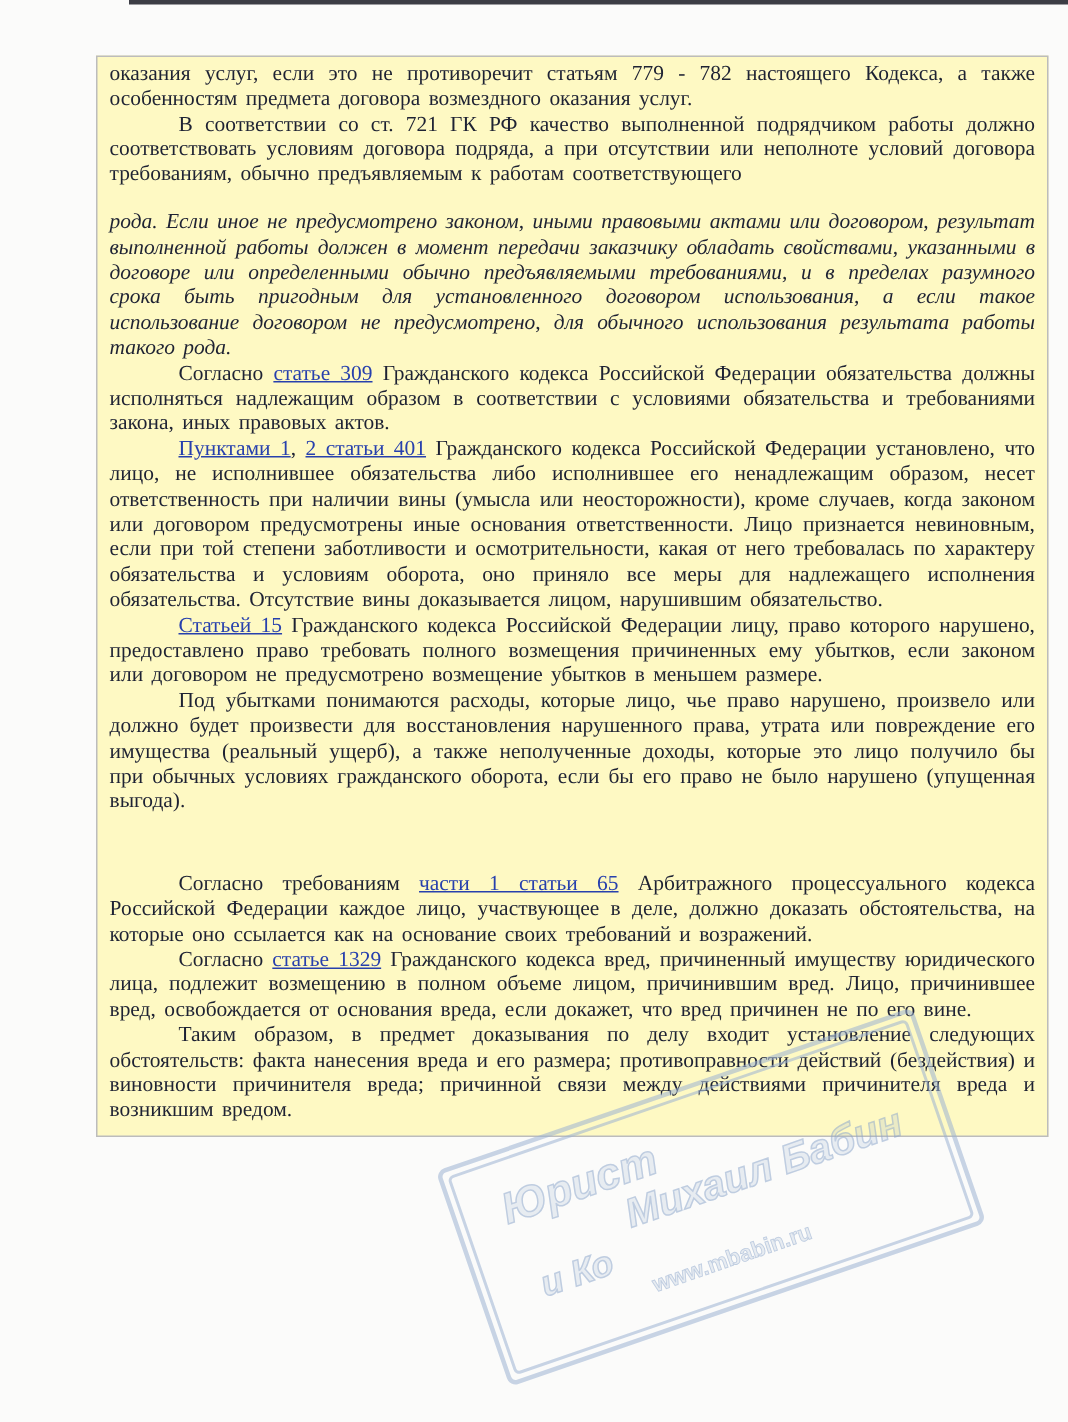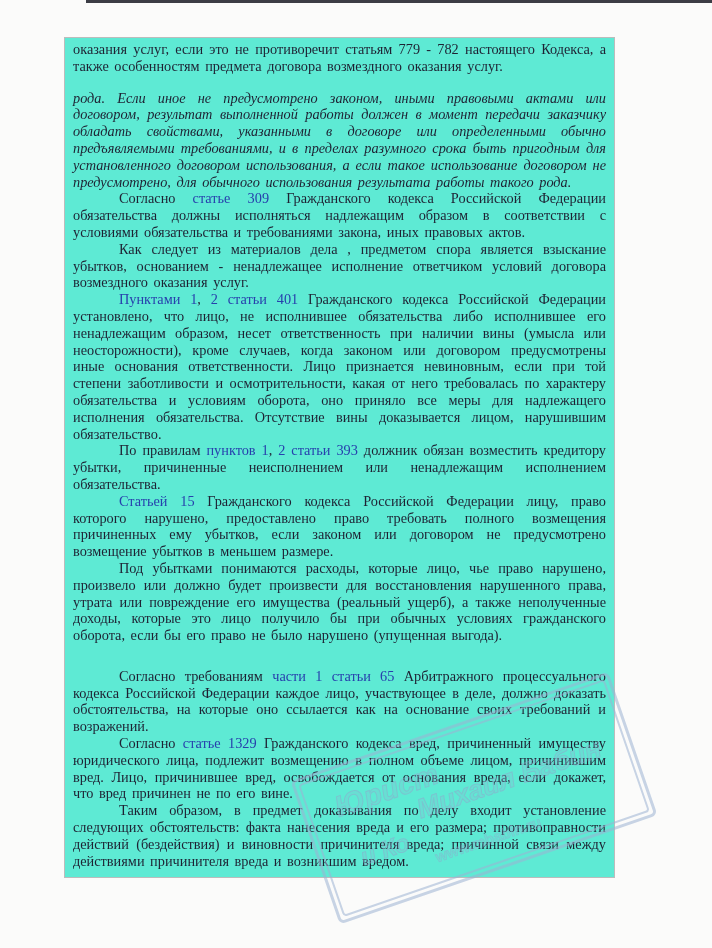--- a/index.html
+++ b/index.html
@@ -15,39 +15,40 @@
     background: #fbfbfa;
   }
   .scan-edge {
     position: absolute;
     top: 0; left: 86px; right: 0; height: 3px;
     background: #3c3d45;
   }
   .frame {
     position: absolute;
     left: 64px; top: 37px;
-    width: 551px;
+    width: 635px;
     box-sizing: border-box;
     border: 1px solid #bcbcbc;
-    background: #5eead4;
+    background: #fef9c3;
     padding: 3px 8px 8px 8px;
   }
   .doc p {
     margin: 0;
     font-size: 14.3px;
     line-height: 16.8px;
     color: #1e2233;
     text-align: justify;
     word-spacing: 2px;
   }
   .doc p.indent { text-indent: 46px; }
   .doc p.gap-sm { margin-top: 15px; font-style: italic; }
-  .doc p.gap-lg { margin-top: 24px; }
+  .doc p.gap-lg { margin-top: 38px; }
   .link {
     color: #2740ad;
+    text-decoration: underline;
     cursor: pointer;
   }
   
   .watermark {
     position: absolute;
     left: 306px; top: 722px;
     width: 336px; height: 152px;
     transform: rotate(-19deg);
     opacity: 0.55;
     pointer-events: none;
@@ -83,25 +84,24 @@
 </head>
 <body>
 
 <div class="page">
 
   <div class="scan-edge"></div>
 
   <div class="frame">
     <div class="doc">
         <p><span>оказания услуг, если это не противоречит статьям 779 - 782 настоящего Кодекса, а также особенностям предмета договора возмездного оказания услуг.</span></p>
+        <p class="indent"><span>В соответствии со ст. 721 ГК РФ качество выполненной подрядчиком работы должно соответствовать условиям договора подряда, а при отсутствии или неполноте условий договора требованиям, обычно предъявляемым к работам соответствующего</span></p>
         <p class="gap-sm"><span>рода. Если иное не предусмотрено законом, иными правовыми актами или договором, результат выполненной работы должен в момент передачи заказчику обладать свойствами, указанными в договоре или определенными обычно предъявляемыми требованиями, и в пределах разумного срока быть пригодным для установленного договором использования, а если такое использование договором не предусмотрено, для обычного использования результата работы такого рода.</span></p>
         <p class="indent"><span>Согласно </span><span class="link">статье 309</span><span> Гражданского кодекса Российской Федерации обязательства должны исполняться надлежащим образом в соответствии с условиями обязательства и требованиями закона, иных правовых актов.</span></p>
-        <p class="indent"><span>Как следует из материалов дела , предметом спора является взыскание убытков, основанием - ненадлежащее исполнение ответчиком условий договора возмездного оказания услуг.</span></p>
         <p class="indent"><span class="link">Пунктами 1</span><span>, </span><span class="link">2 статьи 401</span><span> Гражданского кодекса Российской Федерации установлено, что лицо, не исполнившее обязательства либо исполнившее его ненадлежащим образом, несет ответственность при наличии вины (умысла или неосторожности), кроме случаев, когда законом или договором предусмотрены иные основания ответственности. Лицо признается невиновным, если при той степени заботливости и осмотрительности, какая от него требовалась по характеру обязательства и условиям оборота, оно приняло все меры для надлежащего исполнения обязательства. Отсутствие вины доказывается лицом, нарушившим обязательство.</span></p>
-        <p class="indent"><span>По правилам </span><span class="link">пунктов 1</span><span>, </span><span class="link">2 статьи 393</span><span> должник обязан возместить кредитору убытки, причиненные неисполнением или ненадлежащим исполнением обязательства.</span></p>
         <p class="indent"><span class="link">Статьей 15</span><span> Гражданского кодекса Российской Федерации лицу, право которого нарушено, предоставлено право требовать полного возмещения причиненных ему убытков, если законом или договором не предусмотрено возмещение убытков в меньшем размере.</span></p>
         <p class="indent"><span>Под убытками понимаются расходы, которые лицо, чье право нарушено, произвело или должно будет произвести для восстановления нарушенного права, утрата или повреждение его имущества (реальный ущерб), а также неполученные доходы, которые это лицо получило бы при обычных условиях гражданского оборота, если бы его право не было нарушено (упущенная выгода).</span></p>
         <p class="indent gap-lg"><span>Согласно требованиям </span><span class="link">части 1 статьи 65</span><span> Арбитражного процессуального кодекса Российской Федерации каждое лицо, участвующее в деле, должно доказать обстоятельства, на которые оно ссылается как на основание своих требований и возражений.</span></p>
         <p class="indent"><span>Согласно </span><span class="link">статье 1329</span><span> Гражданского кодекса вред, причиненный имуществу юридического лица, подлежит возмещению в полном объеме лицом, причинившим вред. Лицо, причинившее вред, освобождается от основания вреда, если докажет, что вред причинен не по его вине.</span></p>
         <p class="indent"><span>Таким образом, в предмет доказывания по делу входит установление следующих обстоятельств: факта нанесения вреда и его размера; противоправности действий (бездействия) и виновности причинителя вреда; причинной связи между действиями причинителя вреда и возникшим вредом.</span></p>
       </div>
   </div>
 
   <div class="watermark">
     <div class="wm-outer">

